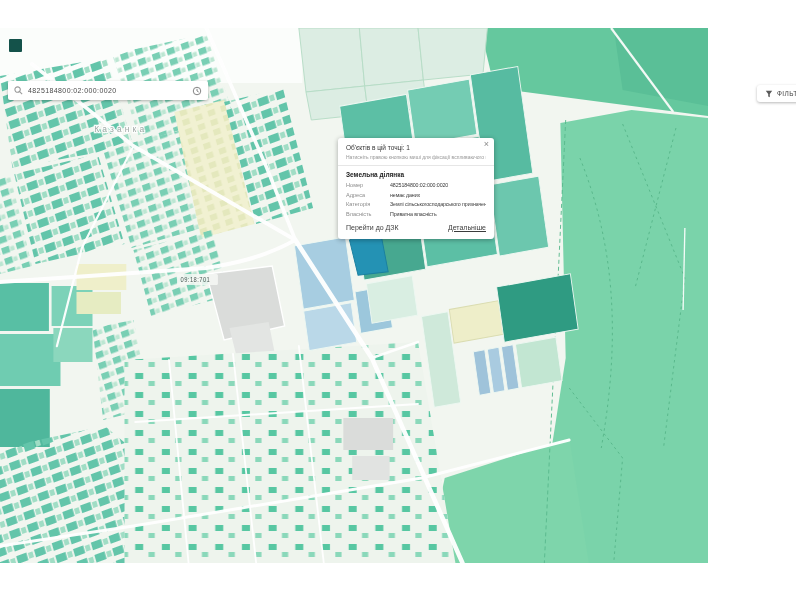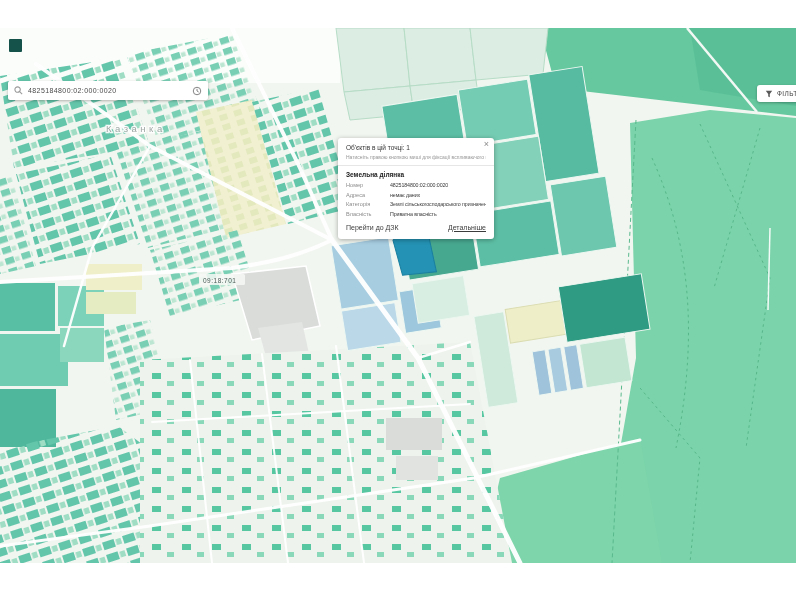--- a/index.html
+++ b/index.html
@@ -1,19 +1,19 @@
 <!DOCTYPE html>
 <html><head>
 <meta charset="utf-8">
 <style>
   * { margin:0; padding:0; box-sizing:border-box; }
   html,body { width:796px; height:591px; overflow:hidden; background:#ffffff;
               font-family:"Liberation Sans", sans-serif; position:relative; }
 
-  .map-wrap { position:absolute; left:0; top:28px; width:796px; height:535px; }
+  .map-wrap { position:absolute; left:0; top:28px; width:708px; height:535px; }
   .map-svg  { width:100%; height:100%; display:block; cursor:grab; }
 
   
   .logo-square { position:absolute; left:9px; top:39px; width:13px; height:13px;
                  background:#14524a; border-radius:1px; }
 
   
   .search-bar { position:absolute; left:8px; top:81px; width:200px; height:19px;
                 background:#ffffff; border-radius:2px; box-shadow:0 1px 3px rgba(0,0,0,.28);
                 display:flex; align-items:center; padding:0 6px; gap:5px; z-index:5; }

